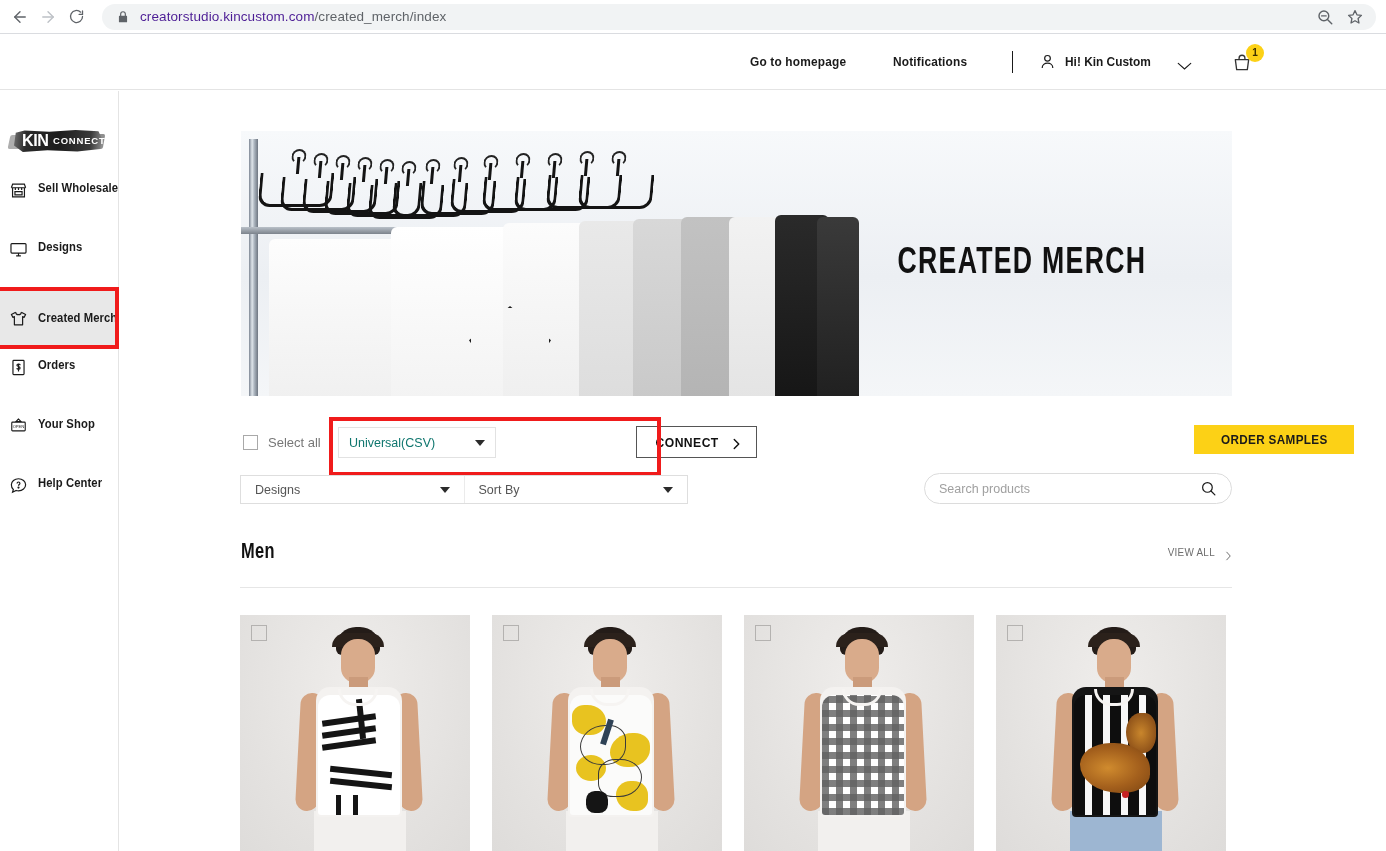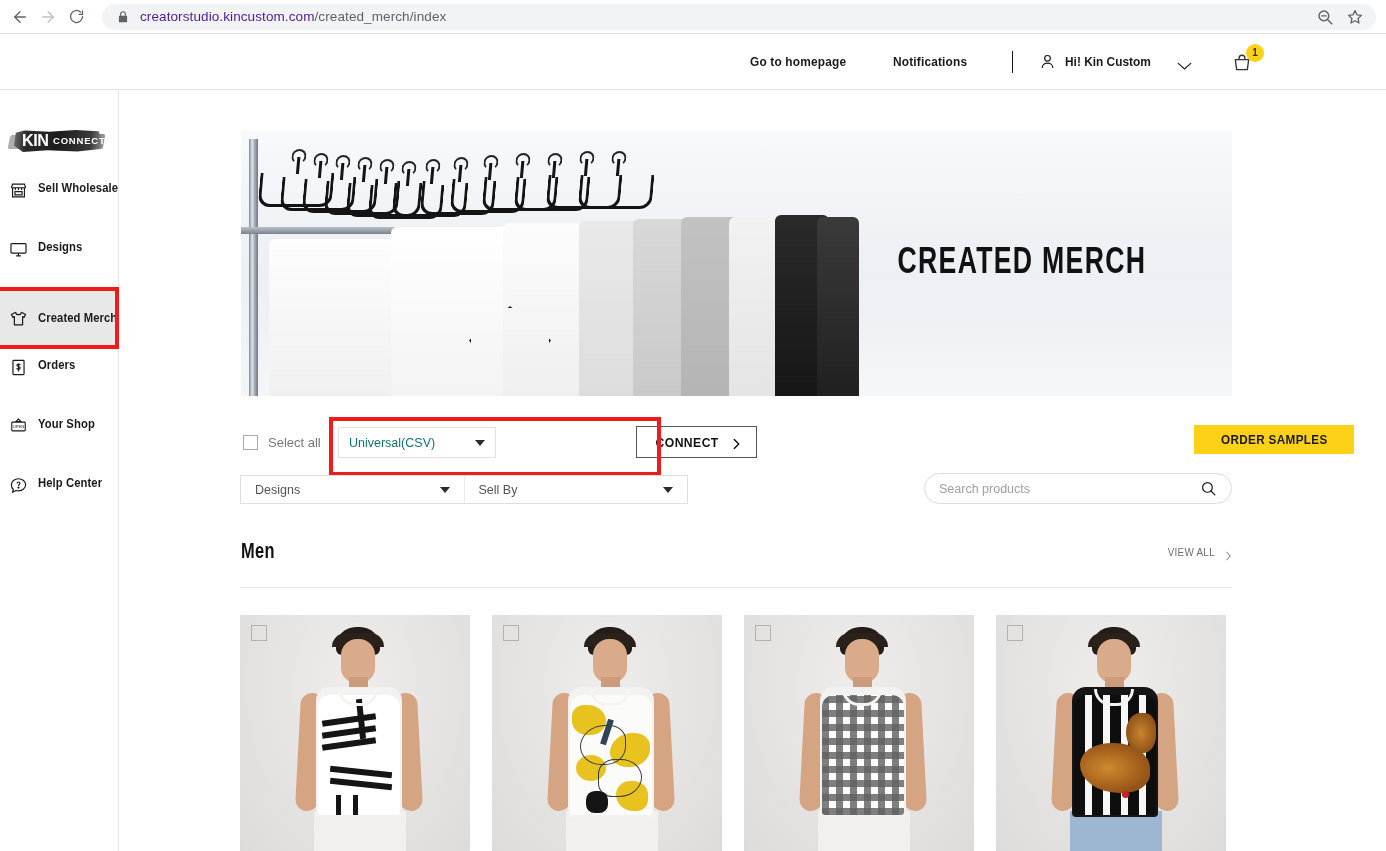--- a/index.html
+++ b/index.html
@@ -530,21 +530,21 @@
     </div>
   </div>
 
   <div id="filter-row">
     <div class="filter-cell">
       <span class="fl">Designs</span>
       <span class="caret"></span>
     </div>
     <div id="filter-divider"></div>
     <div class="filter-cell">
-      <span class="fl">Sell By</span>
+      <span class="fl">Sort By</span>
       <span class="caret"></span>
     </div>
   </div>
 
   <div id="section-head">
     <div id="section-title">Men</div>
     <div id="view-all">
       <span id="view-all-label">VIEW ALL</span>
       <span id="view-all-chevron">
         <svg viewBox="0 0 10 14" width="7" height="10" fill="none" stroke="currentColor" stroke-width="1.4" stroke-linecap="round" stroke-linejoin="round">

